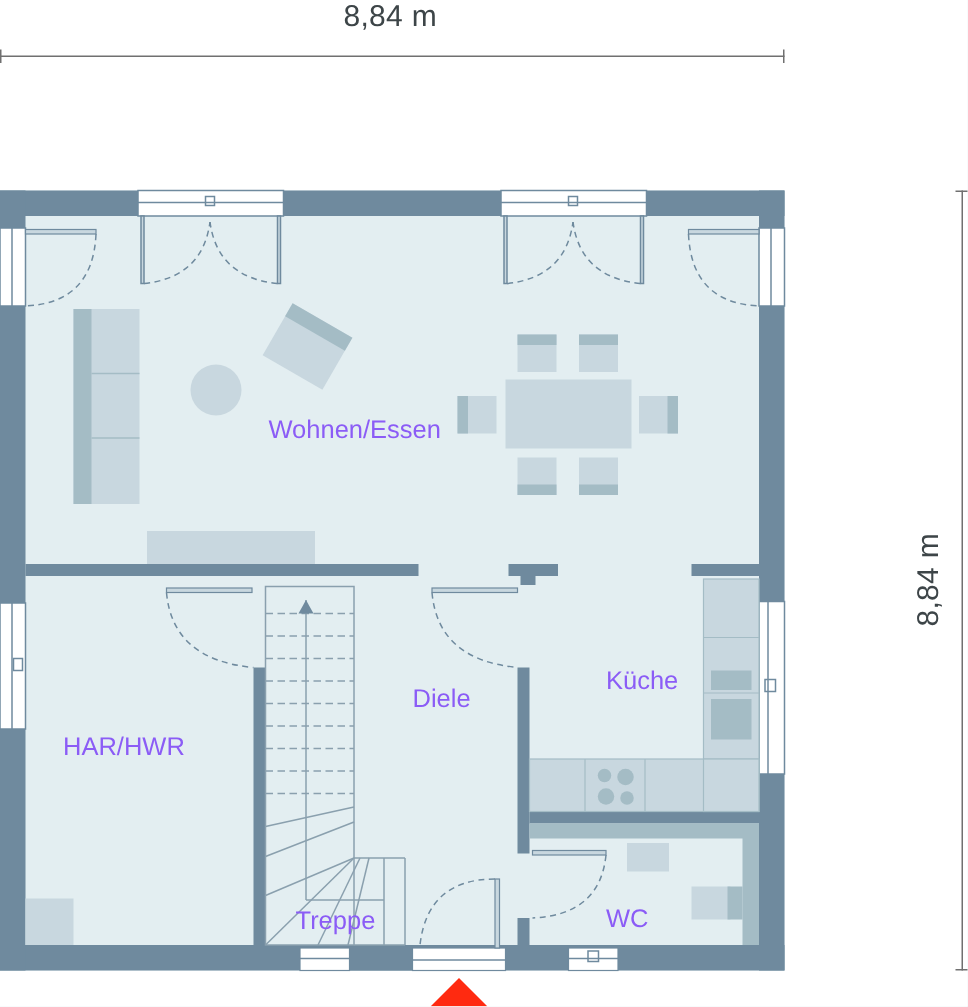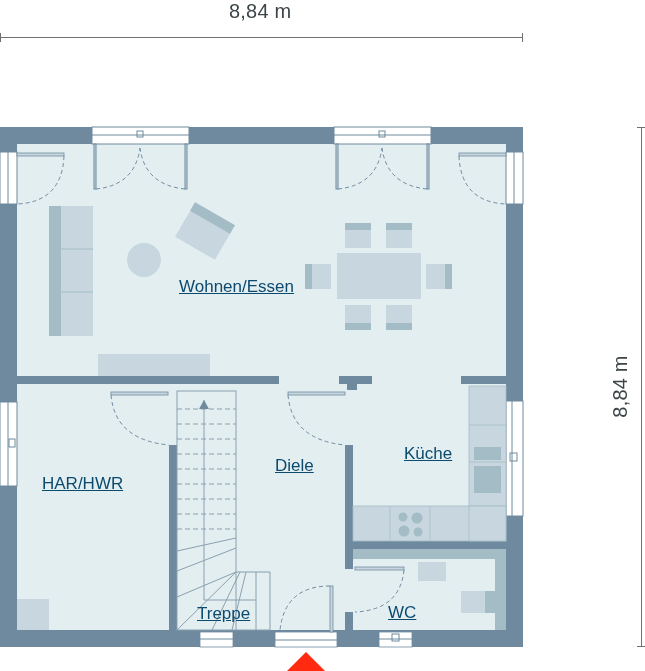--- a/index.html
+++ b/index.html
@@ -1,20 +1,20 @@
 <!DOCTYPE html>
 <html><head>
 <meta charset="utf-8">
 <style>
   html,body{margin:0;padding:0;background:#ffffff;}
   body{width:645px;height:671px;position:relative;overflow:hidden;font-family:"Liberation Sans","DejaVu Sans",sans-serif;}
   .abs{position:absolute;}
   .dim-text{position:absolute;font-size:20px;color:#3d4548;letter-spacing:0.2px;}
   svg{position:absolute;left:0;top:0;}
-  .room-label{position:absolute;font-size:17px;color:#0c4a6e;white-space:nowrap;text-decoration:underline;}
+  .room-label{position:absolute;font-size:17px;color:#8b5cf6;white-space:nowrap;}
 </style>
 </head>
 <body>
 
 <div class="dim-text" style="left:229px;top:0px;">8,84 m</div>
 <div class="abs" style="left:0;top:37px;width:523px;height:1px;background:#707070;"></div>
 <div class="abs" style="left:0;top:33px;width:1px;height:9px;background:#707070;"></div>
 <div class="abs" style="left:522px;top:33px;width:1px;height:9px;background:#707070;"></div>
 
 <div class="abs" style="left:641px;top:127px;width:1px;height:520px;background:#707070;"></div>
@@ -198,16 +198,16 @@
   <rect x="495" y="549" width="11" height="81" fill="#a4bcc5"></rect>
   <rect x="418" y="562" width="28" height="19" fill="#c8d7df"></rect>
   <rect x="461" y="591" width="26" height="22" fill="#c8d7df"></rect>
   <rect x="485" y="591" width="10" height="22" fill="#a4bcc5"></rect>
 
   <polygon points="306,652 325,671 287,671" fill="#ff2a10"></polygon>
 </svg>
 
 <div class="room-label" style="left:179px;top:277px;">Wohnen/Essen</div>
 <div class="room-label" style="left:404px;top:432px;margin-top:12px;">Küche</div>
-<div class="room-label" style="left:42px;top:474px;">HAR/HWR</div>
+<div class="room-label" style="left:42px;top:488px;">HAR/HWR</div>
 <div class="room-label" style="left:275px;top:456px;">Diele</div>
 <div class="room-label" style="left:197px;top:604px;">Treppe</div>
-<div class="room-label" style="left:388px;top:603px;">WC</div>
+<div class="room-label" style="left:404px;top:603px;">WC</div>
 
 </body></html>

